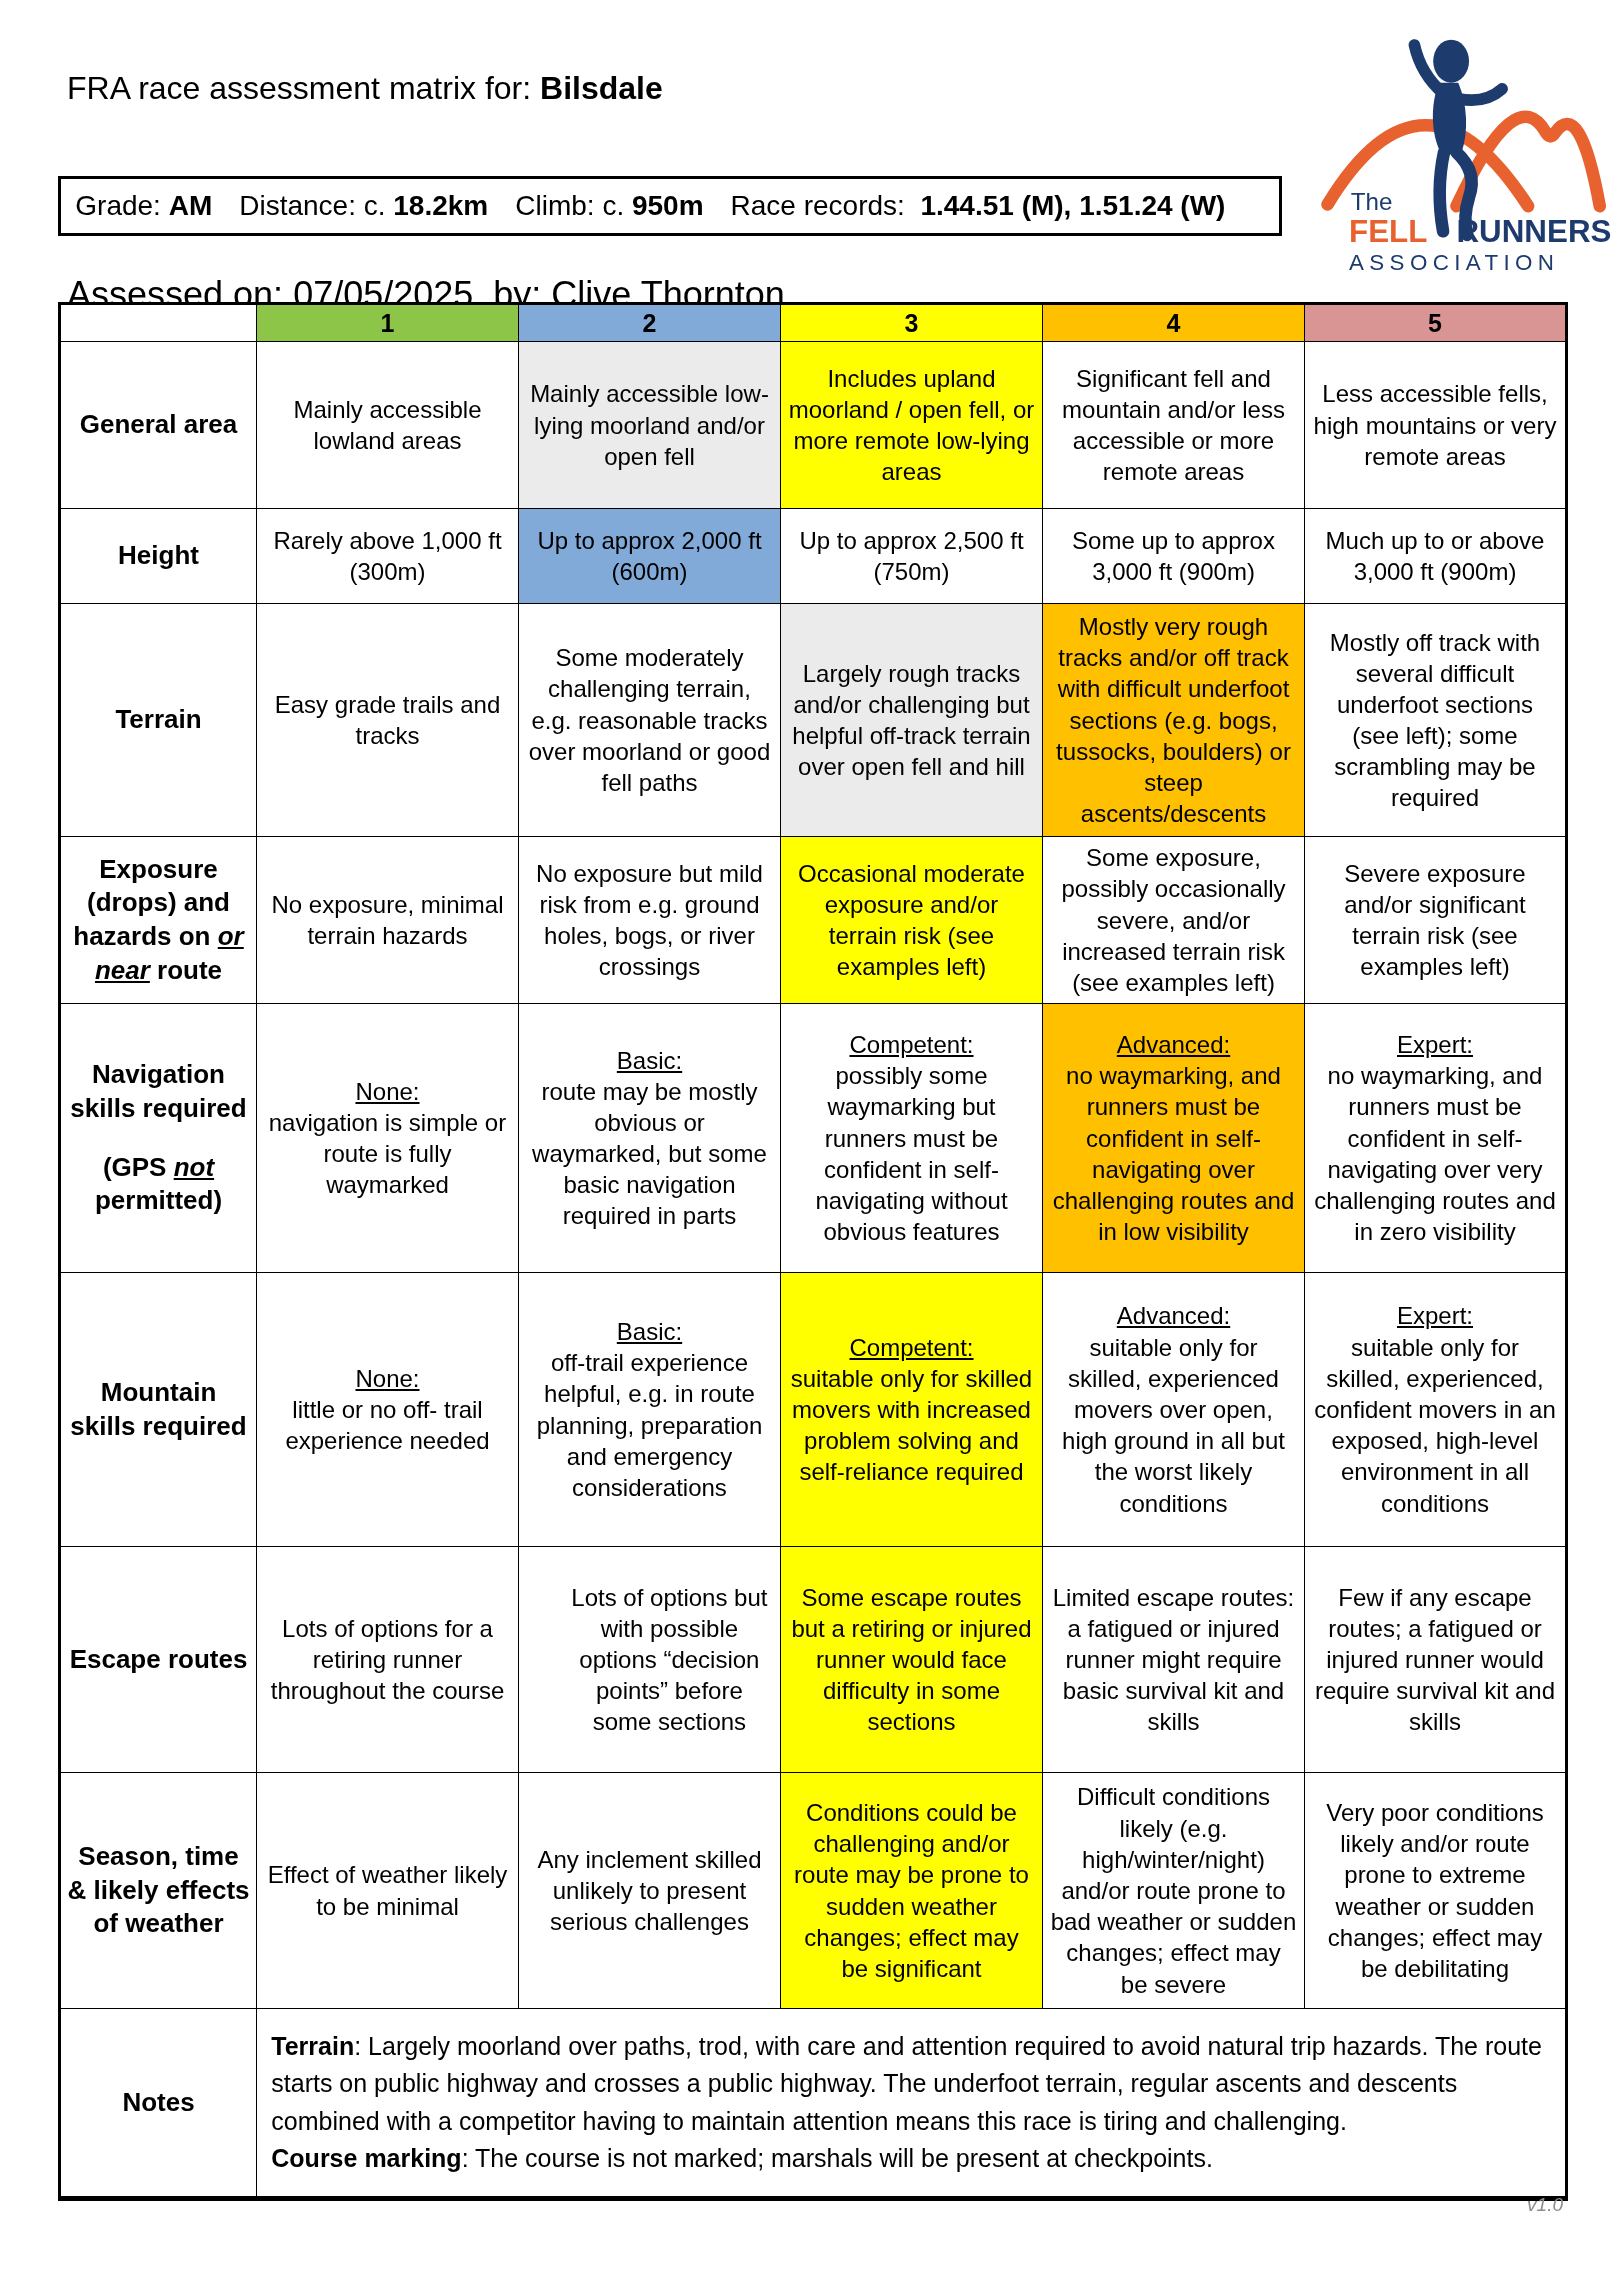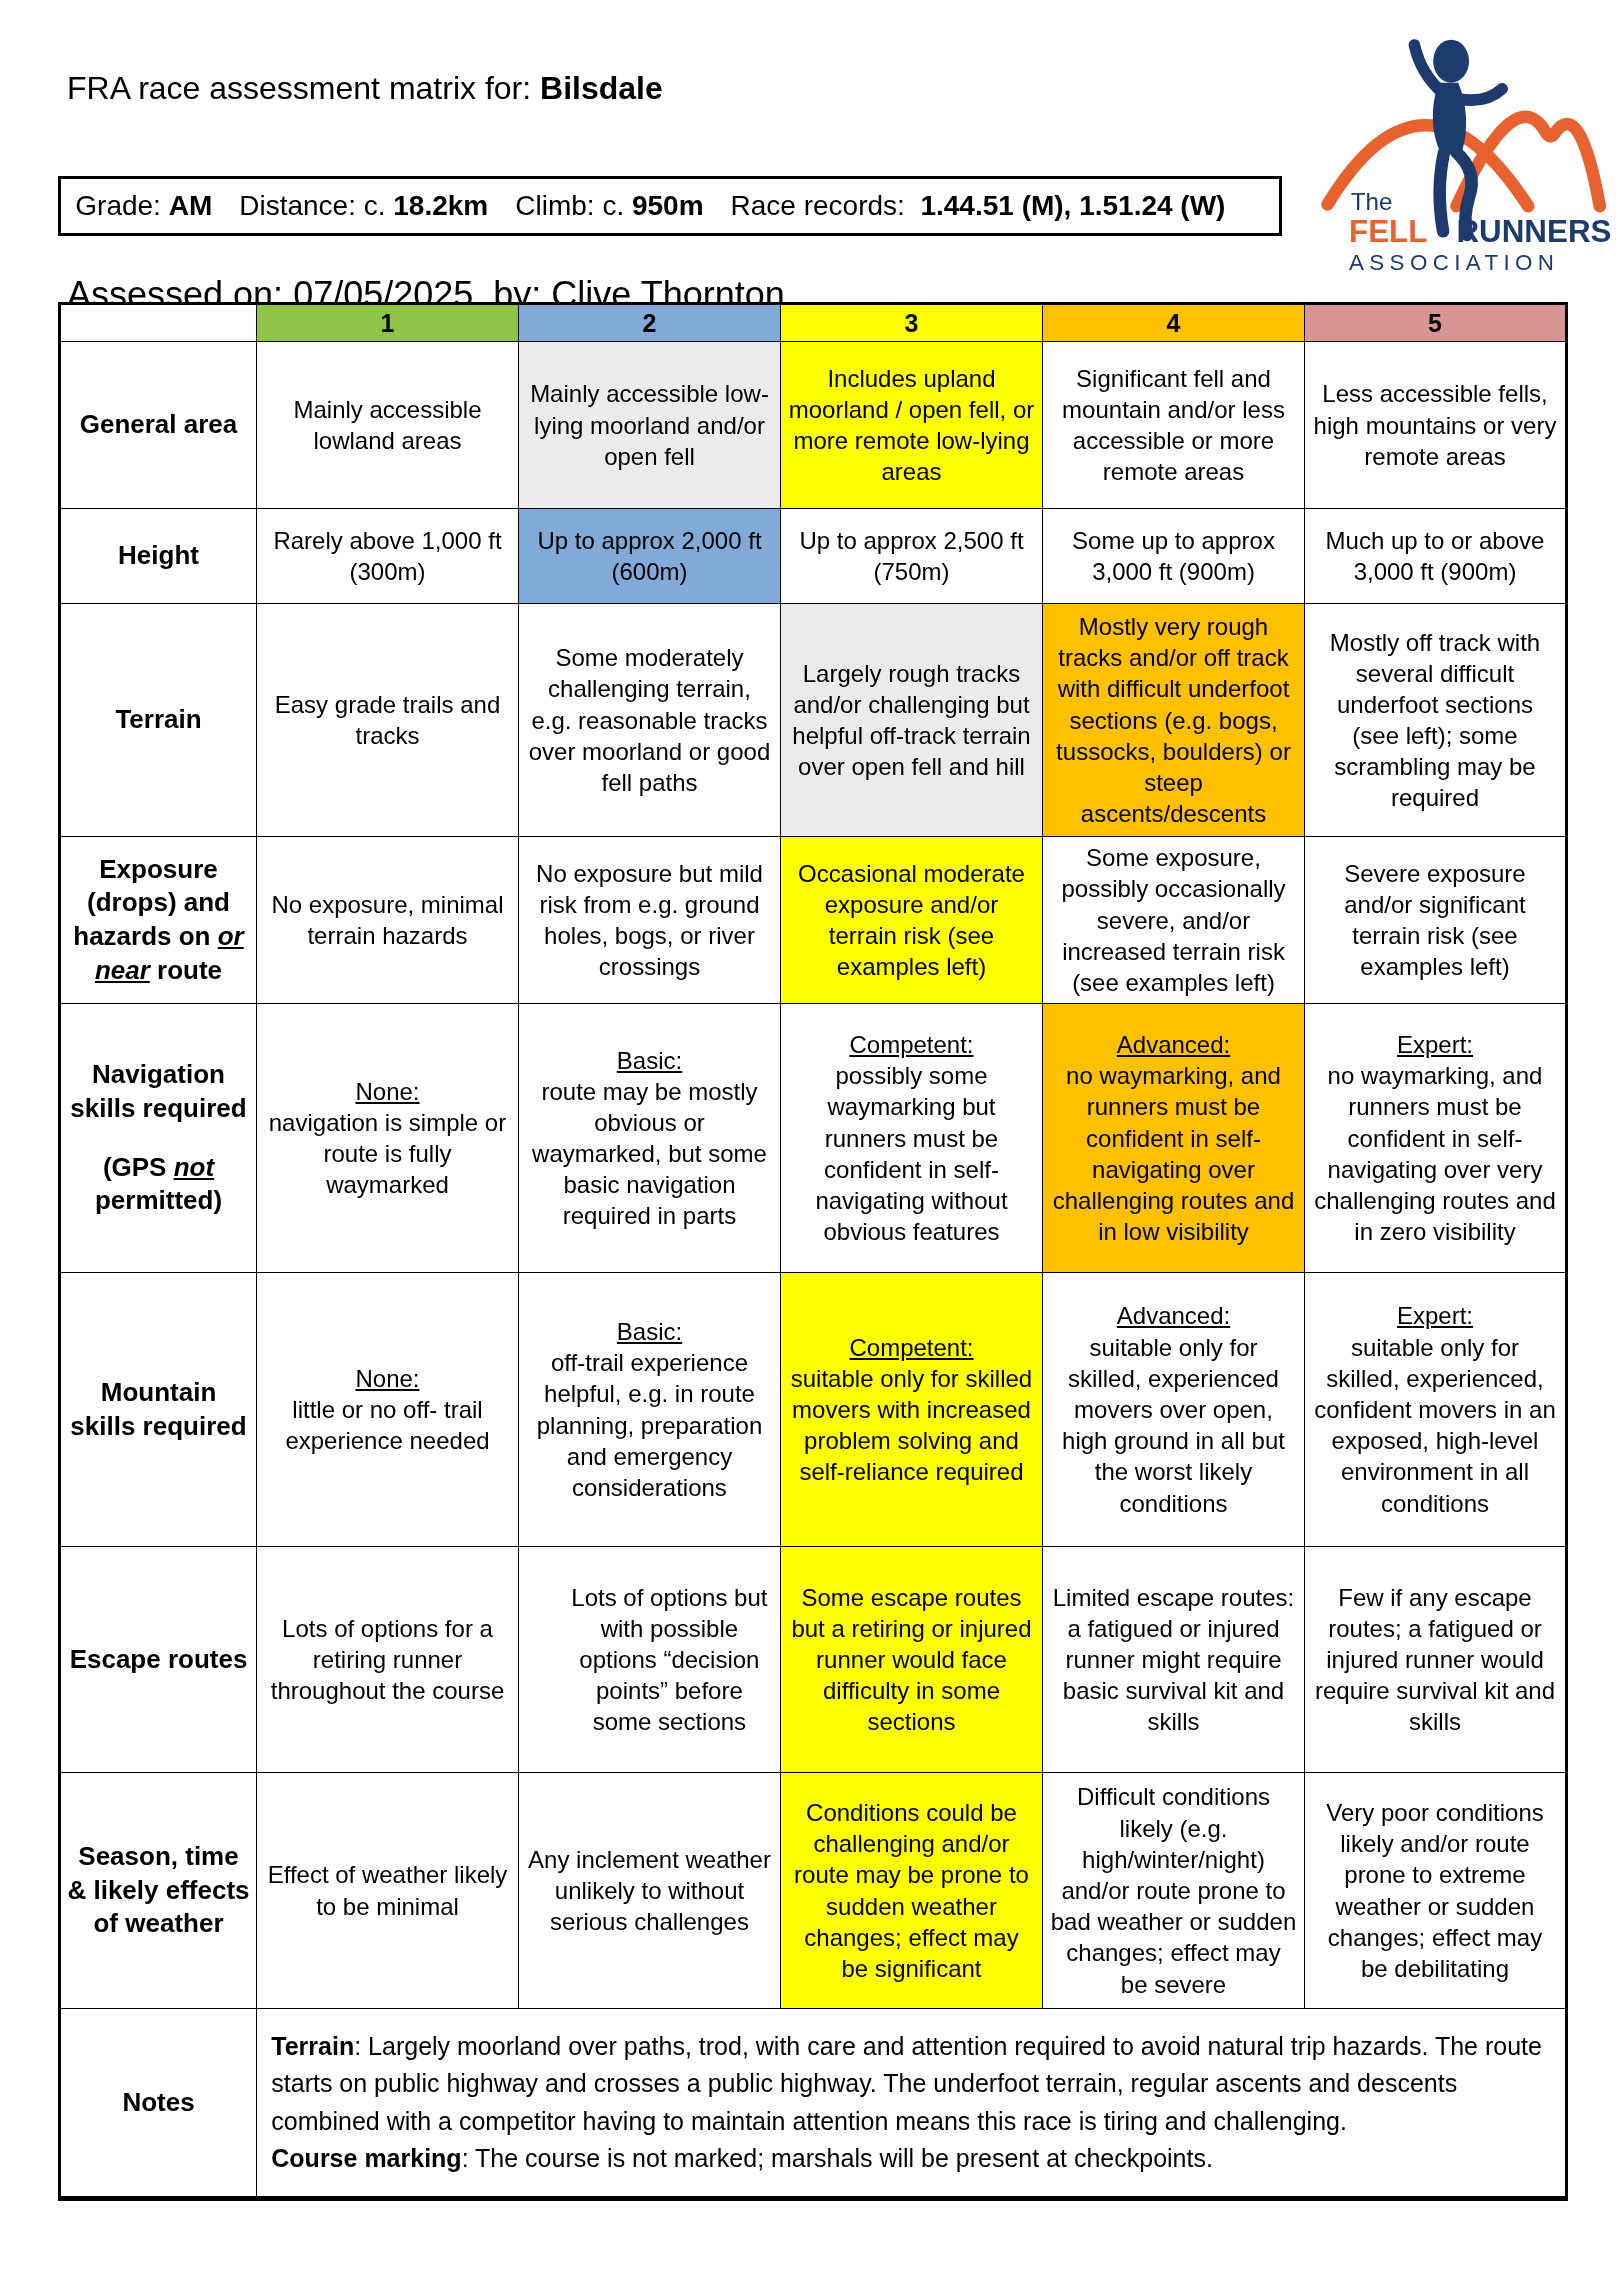--- a/index.html
+++ b/index.html
@@ -160,31 +160,32 @@
       <td style="background-color: rgb(255, 255, 255);"><span>Lots of options for a retiring runner throughout the course</span></td>
       <td style="background-color: rgb(255, 255, 255); padding-left: 47px;"><span>Lots of options but with possible options “decision points” before some sections</span></td>
       <td style="background-color: rgb(255, 255, 0);"><span>Some escape routes but a retiring or injured runner would face difficulty in some sections</span></td>
       <td style="background-color: rgb(255, 255, 255);"><span>Limited escape routes: a fatigued or injured runner might require basic survival kit and skills</span></td>
       <td style="background-color: rgb(255, 255, 255);"><span>Few if any escape routes; a fatigued or injured runner would require survival kit and skills</span></td>
     </tr>
 
     <tr class="tr-se">
       <td class="label-cell">Season, time &amp; likely effects of weather</td>
       <td style="background-color: rgb(255, 255, 255);"><span>Effect of weather likely to be minimal</span></td>
-      <td style="background-color: rgb(255, 255, 255);"><span>Any inclement weather unlikely to without serious challenges</span></td>
+      <td style="background-color: rgb(255, 255, 255);"><span>Any inclement skilled unlikely to present serious challenges</span></td>
       <td style="background-color: rgb(255, 255, 0);"><span>Conditions could be challenging and/or route may be prone to sudden weather changes; effect may be significant</span></td>
       <td style="background-color: rgb(255, 255, 255);"><span>Difficult conditions likely (e.g. high/winter/night) and/or route prone to bad weather or sudden changes; effect may be severe</span></td>
       <td style="background-color: rgb(255, 255, 255);"><span>Very poor conditions likely and/or route prone to extreme weather or sudden changes; effect may be debilitating</span></td>
     </tr>
 
     <tr class="tr-no">
       <td class="label-cell">Notes</td>
       <td class="notes-cell" colspan="5">
         <div><b>Terrain</b><span>: Largely moorland over paths, trod, with care and attention required to avoid natural trip hazards. The route starts on public highway and crosses a public highway. The underfoot terrain, regular ascents and descents combined with a competitor having to maintain attention means this race is tiring and challenging.</span></div>
         <div><b>Course marking</b><span>: The course is not marked; marshals will be present at checkpoints.</span></div>
       </td>
     </tr>
   </tbody>
     </table>
 
+  <div class="version">v1.0</div>
 
 </div>
 
 
 </body></html>

